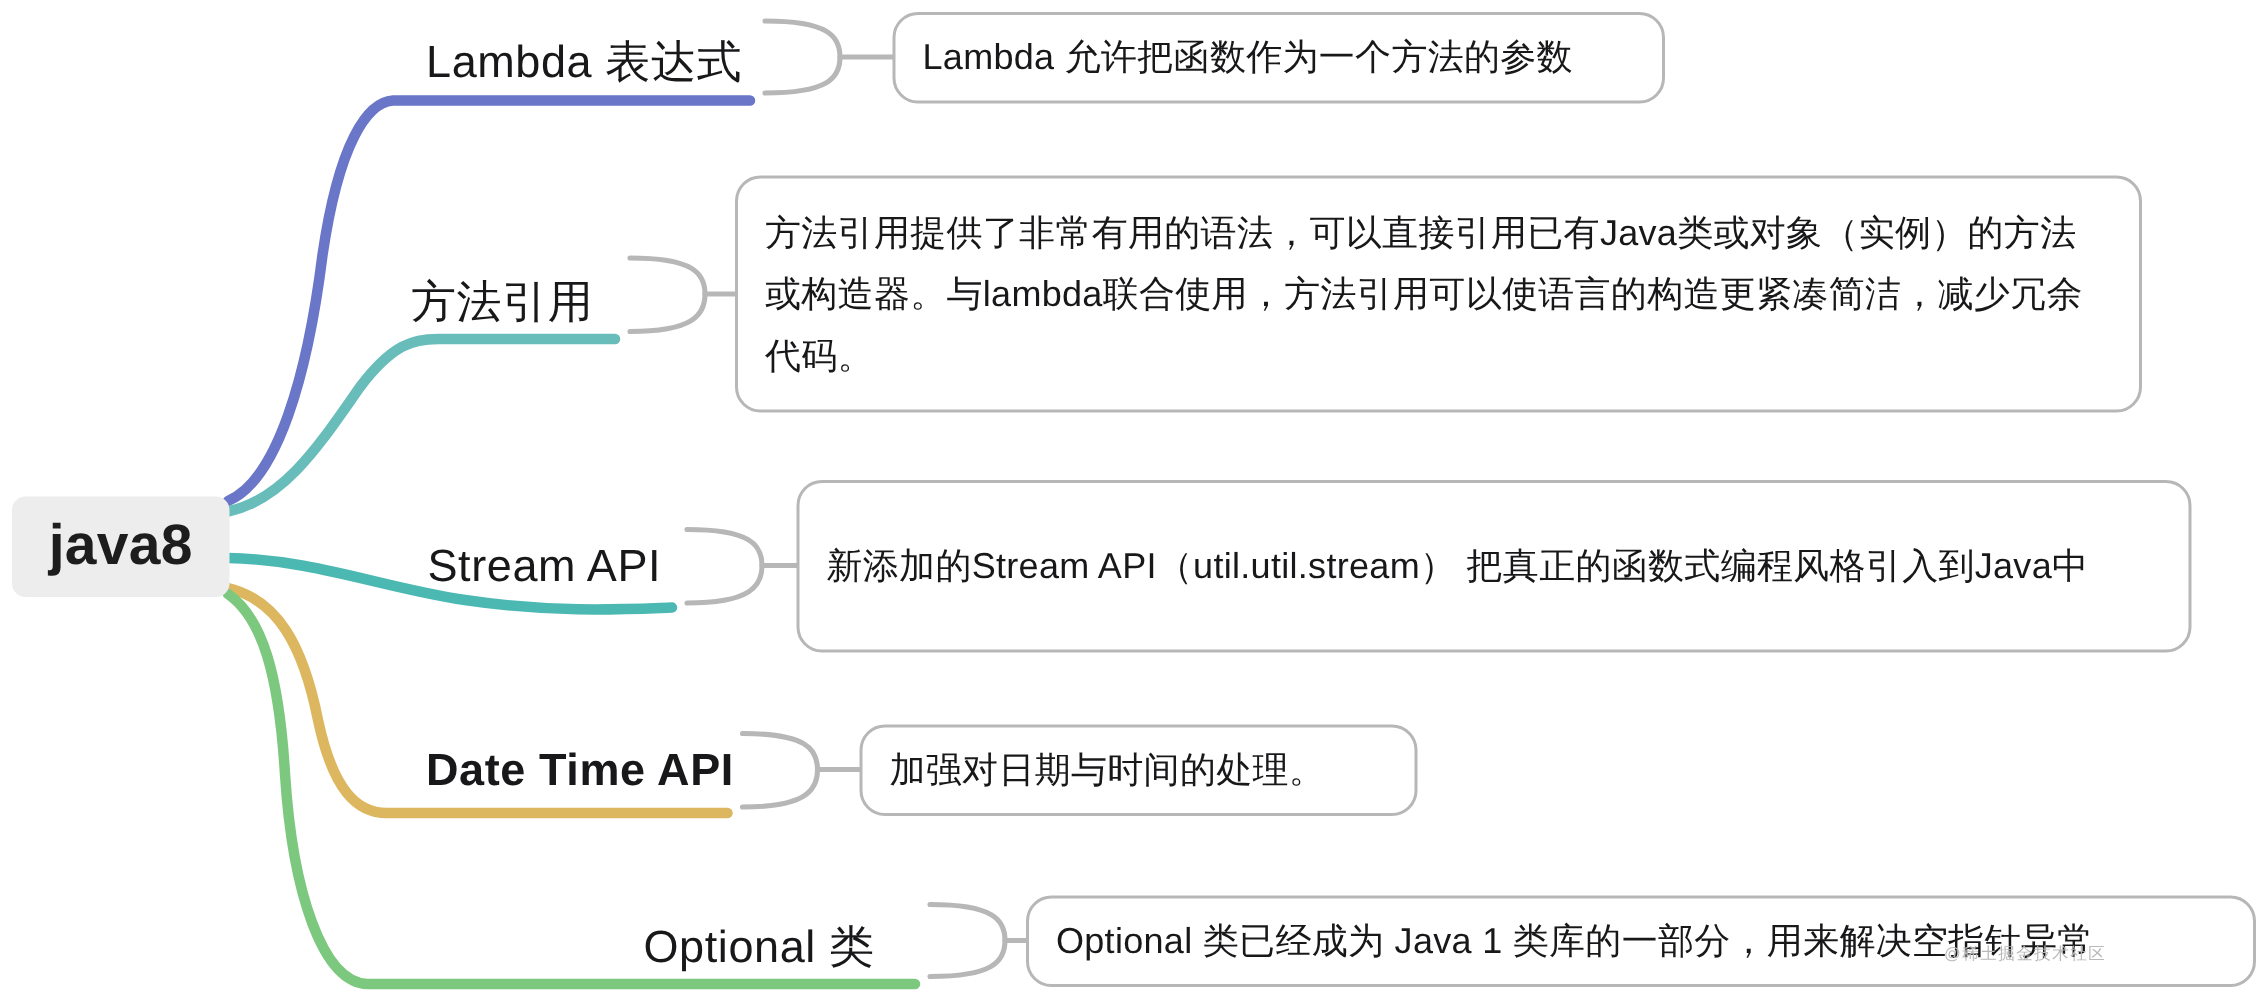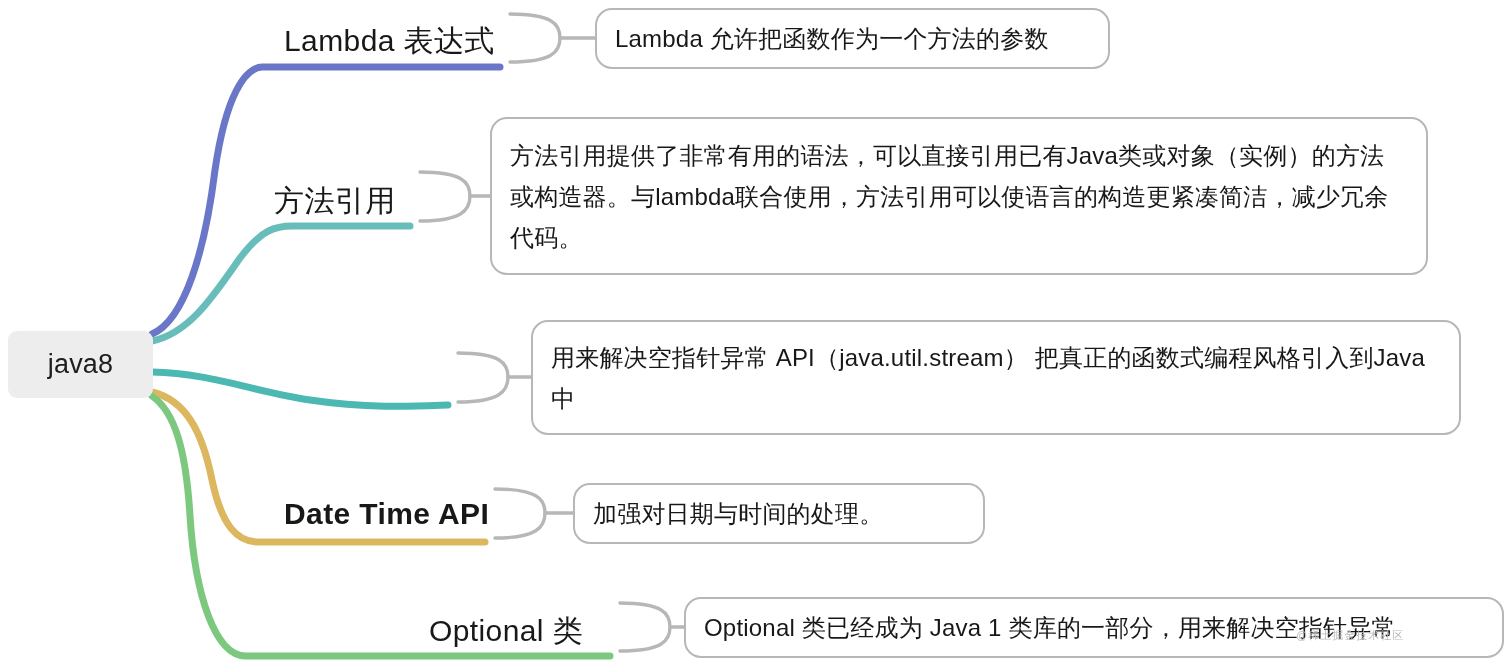--- a/index.html
+++ b/index.html
@@ -35,24 +35,24 @@
     width: 145px;
     height: 67px;
     background: #ededed;
     border-radius: 9px;
     display: flex;
     align-items: center;
     justify-content: center;
     z-index: 5;
   }
   .root-node .root-label {
-    font-size: 27px;
+    font-size: 38px;
     color: #1d1d1d;
     letter-spacing: 0.2px;
-    font-weight: 400;
+    font-weight: 700;
   }
 
   
   .branch-label {
     position: absolute;
     font-size: 30px;
     color: #18181a;
     white-space: nowrap;
     z-index: 4;
     letter-spacing: 0.4px;
@@ -133,38 +133,39 @@
   </svg>
 
   <div class="root-node">
     <span class="root-label">java8</span>
   </div>
 
   <div class="branch-label" style="left:284px; top:21px;">Lambda 表达式</div>
 
   <div class="branch-label" style="left:274px; top:181px;text-align:right;">方法引用</div>
 
+  <div class="branch-label" style="left:285px; top:361px;">Stream API</div>
 
   <div class="branch-label" style="left:284px; top:497px;font-weight:bold;">Date Time API</div>
 
   <div class="branch-label" style="left:406px; top:611px;margin-left:23px;">Optional 类</div>
 
   <div class="leaf-box" style="left:595px; top:8px; width:515px; height:61px;">
     <span class="leaf-text">Lambda 允许把函数作为一个方法的参数</span>
   </div>
 
   <div class="leaf-box" style="left:470px; top:117px; width:938px; height:158px;margin-left:20px;">
     <span class="leaf-text">方法引用提供了非常有用的语法，可以直接引用已有Java类或对象（实例）的方法或构造器。与lambda联合使用，方法引用可以使语言的构造更紧凑简洁，减少冗余代码。</span>
   </div>
 
   <div class="leaf-box" style="left:531px; top:320px; width:930px; height:115px;">
-    <span class="leaf-text">用来解决空指针异常 API（java.util.stream） 把真正的函数式编程风格引入到Java中</span>
+    <span class="leaf-text">新添加的Stream API（util.util.stream） 把真正的函数式编程风格引入到Java中</span>
   </div>
 
-  <div class="leaf-box" style="left:573px; top:483px; width:412px; height:61px;text-align:center;">
+  <div class="leaf-box" style="left:573px; top:483px; width:372px; height:61px;text-align:center;">
     <span class="leaf-text">加强对日期与时间的处理。</span>
   </div>
 
   <div class="leaf-box" style="left:684px; top:597px; width:820px; height:61px;">
     <span class="leaf-text">Optional 类已经成为 Java 1 类库的一部分，用来解决空指针异常</span>
   </div>
 
   <div class="watermark">@稀土掘金技术社区</div>
 
 </div>

